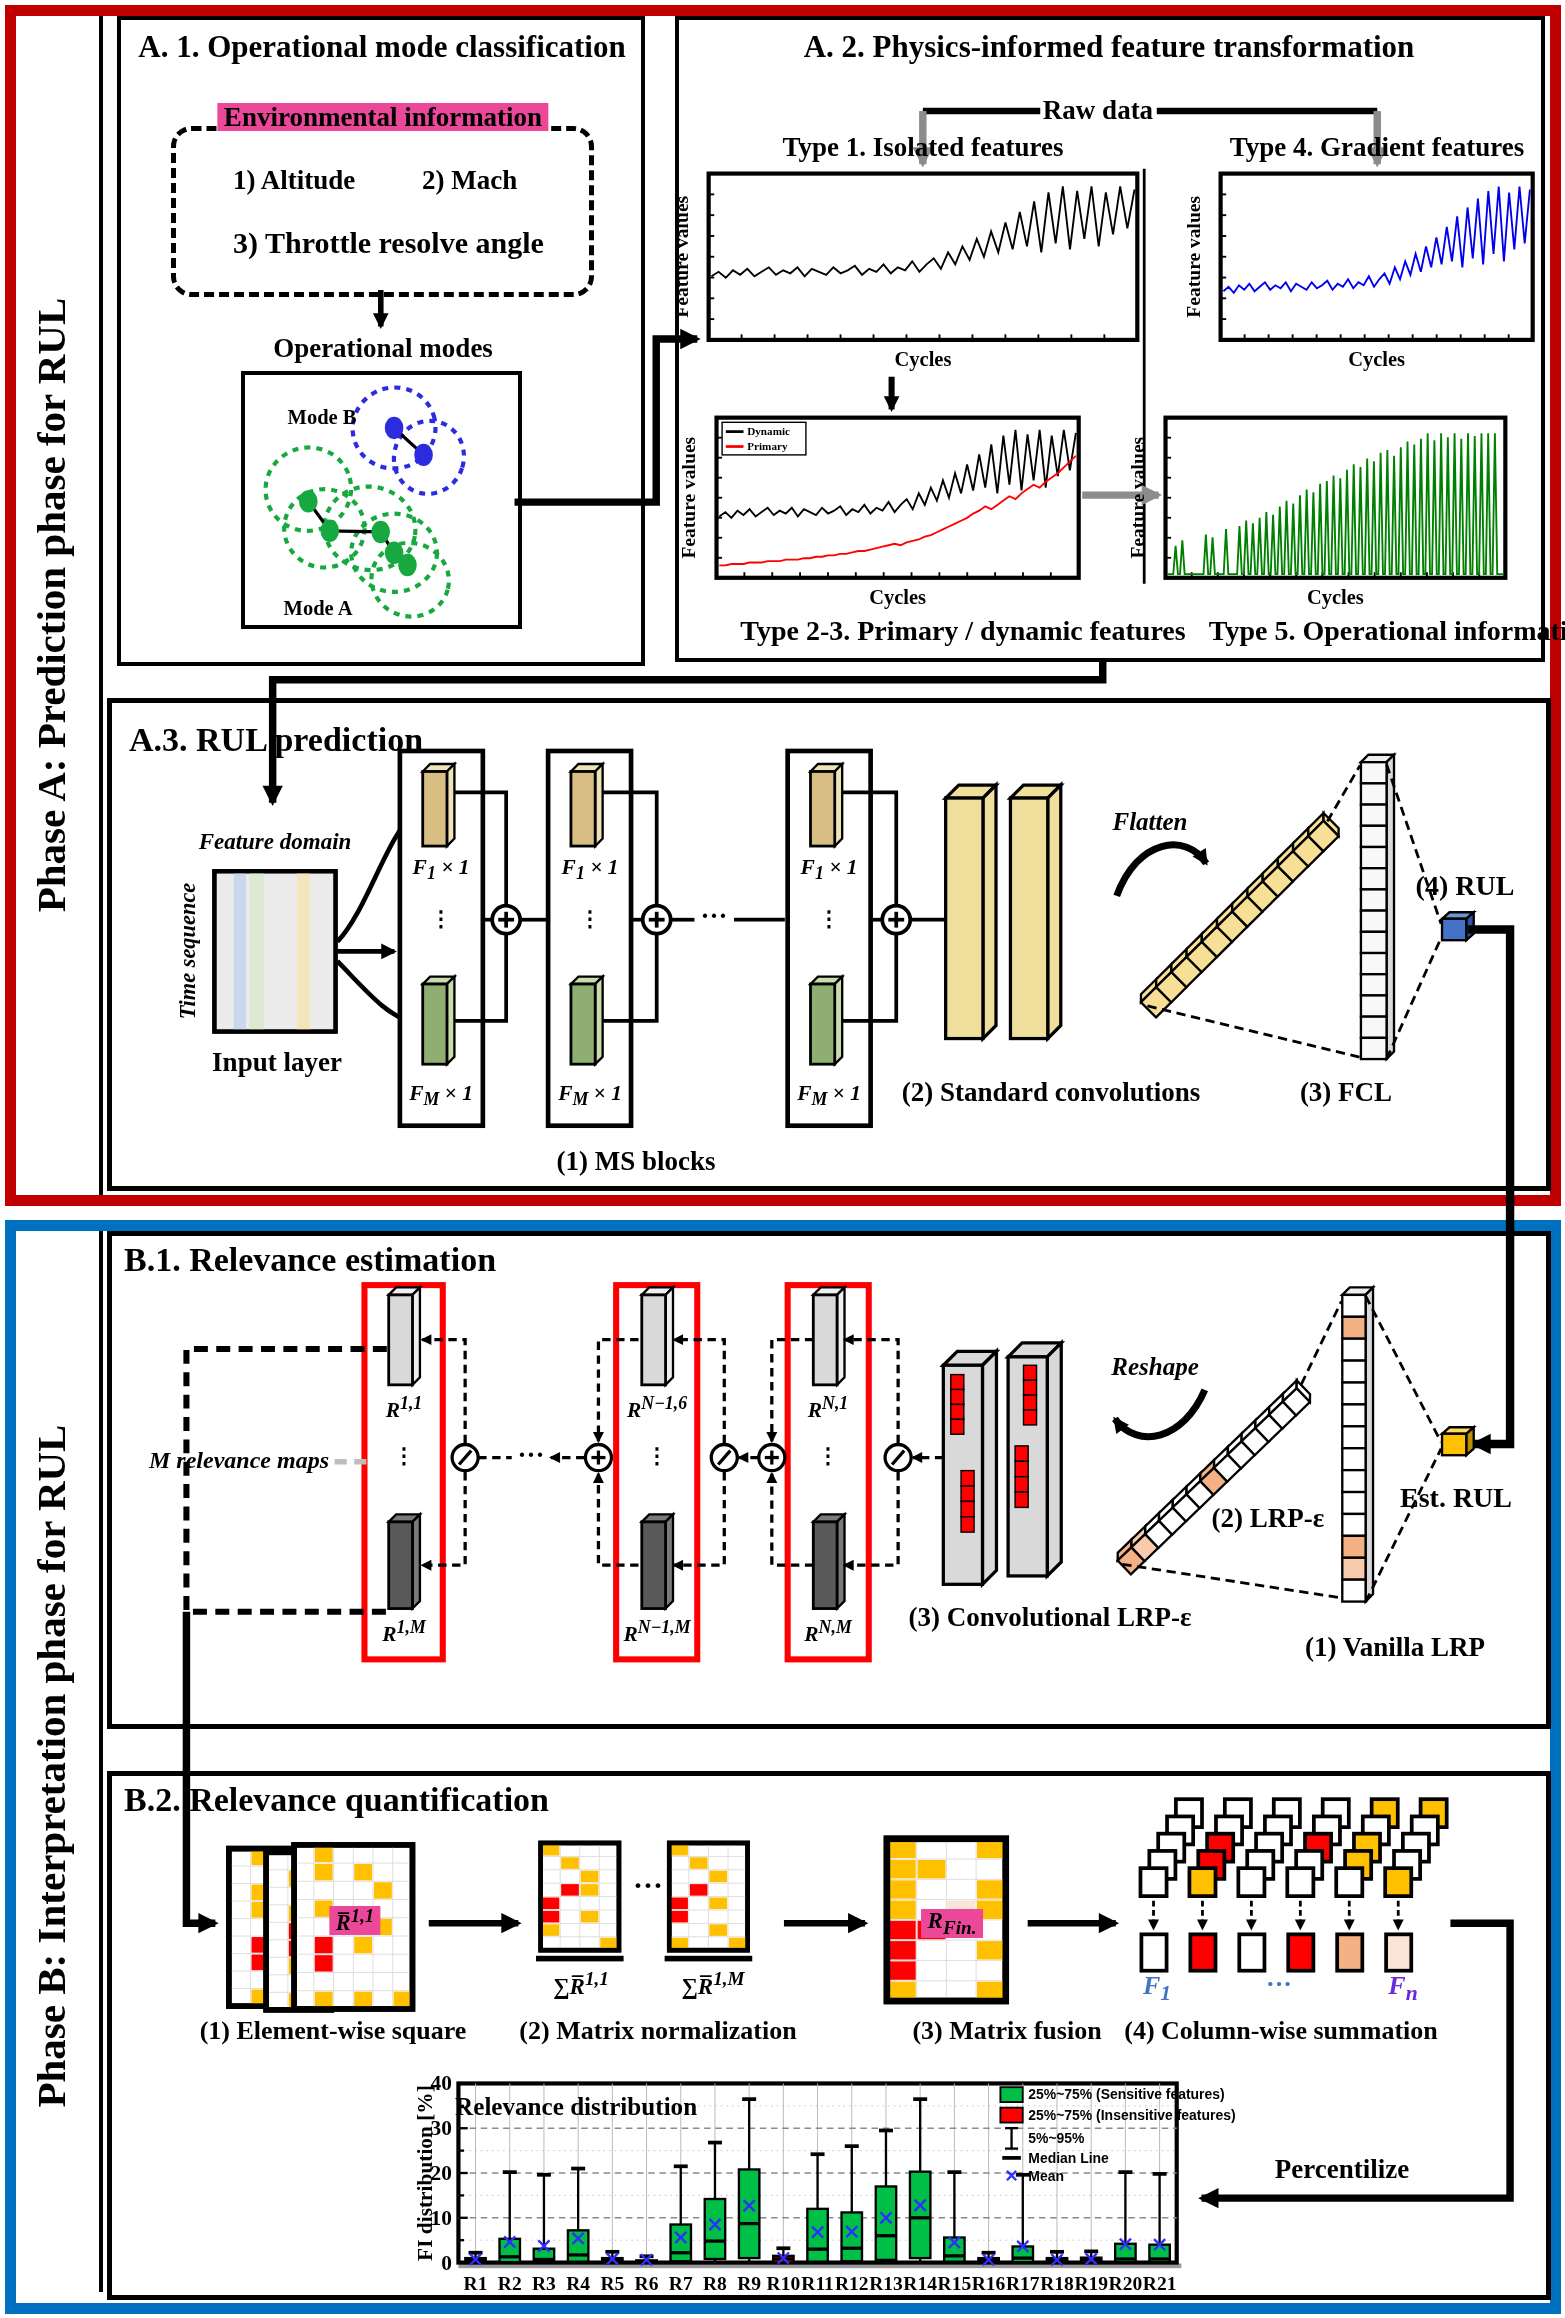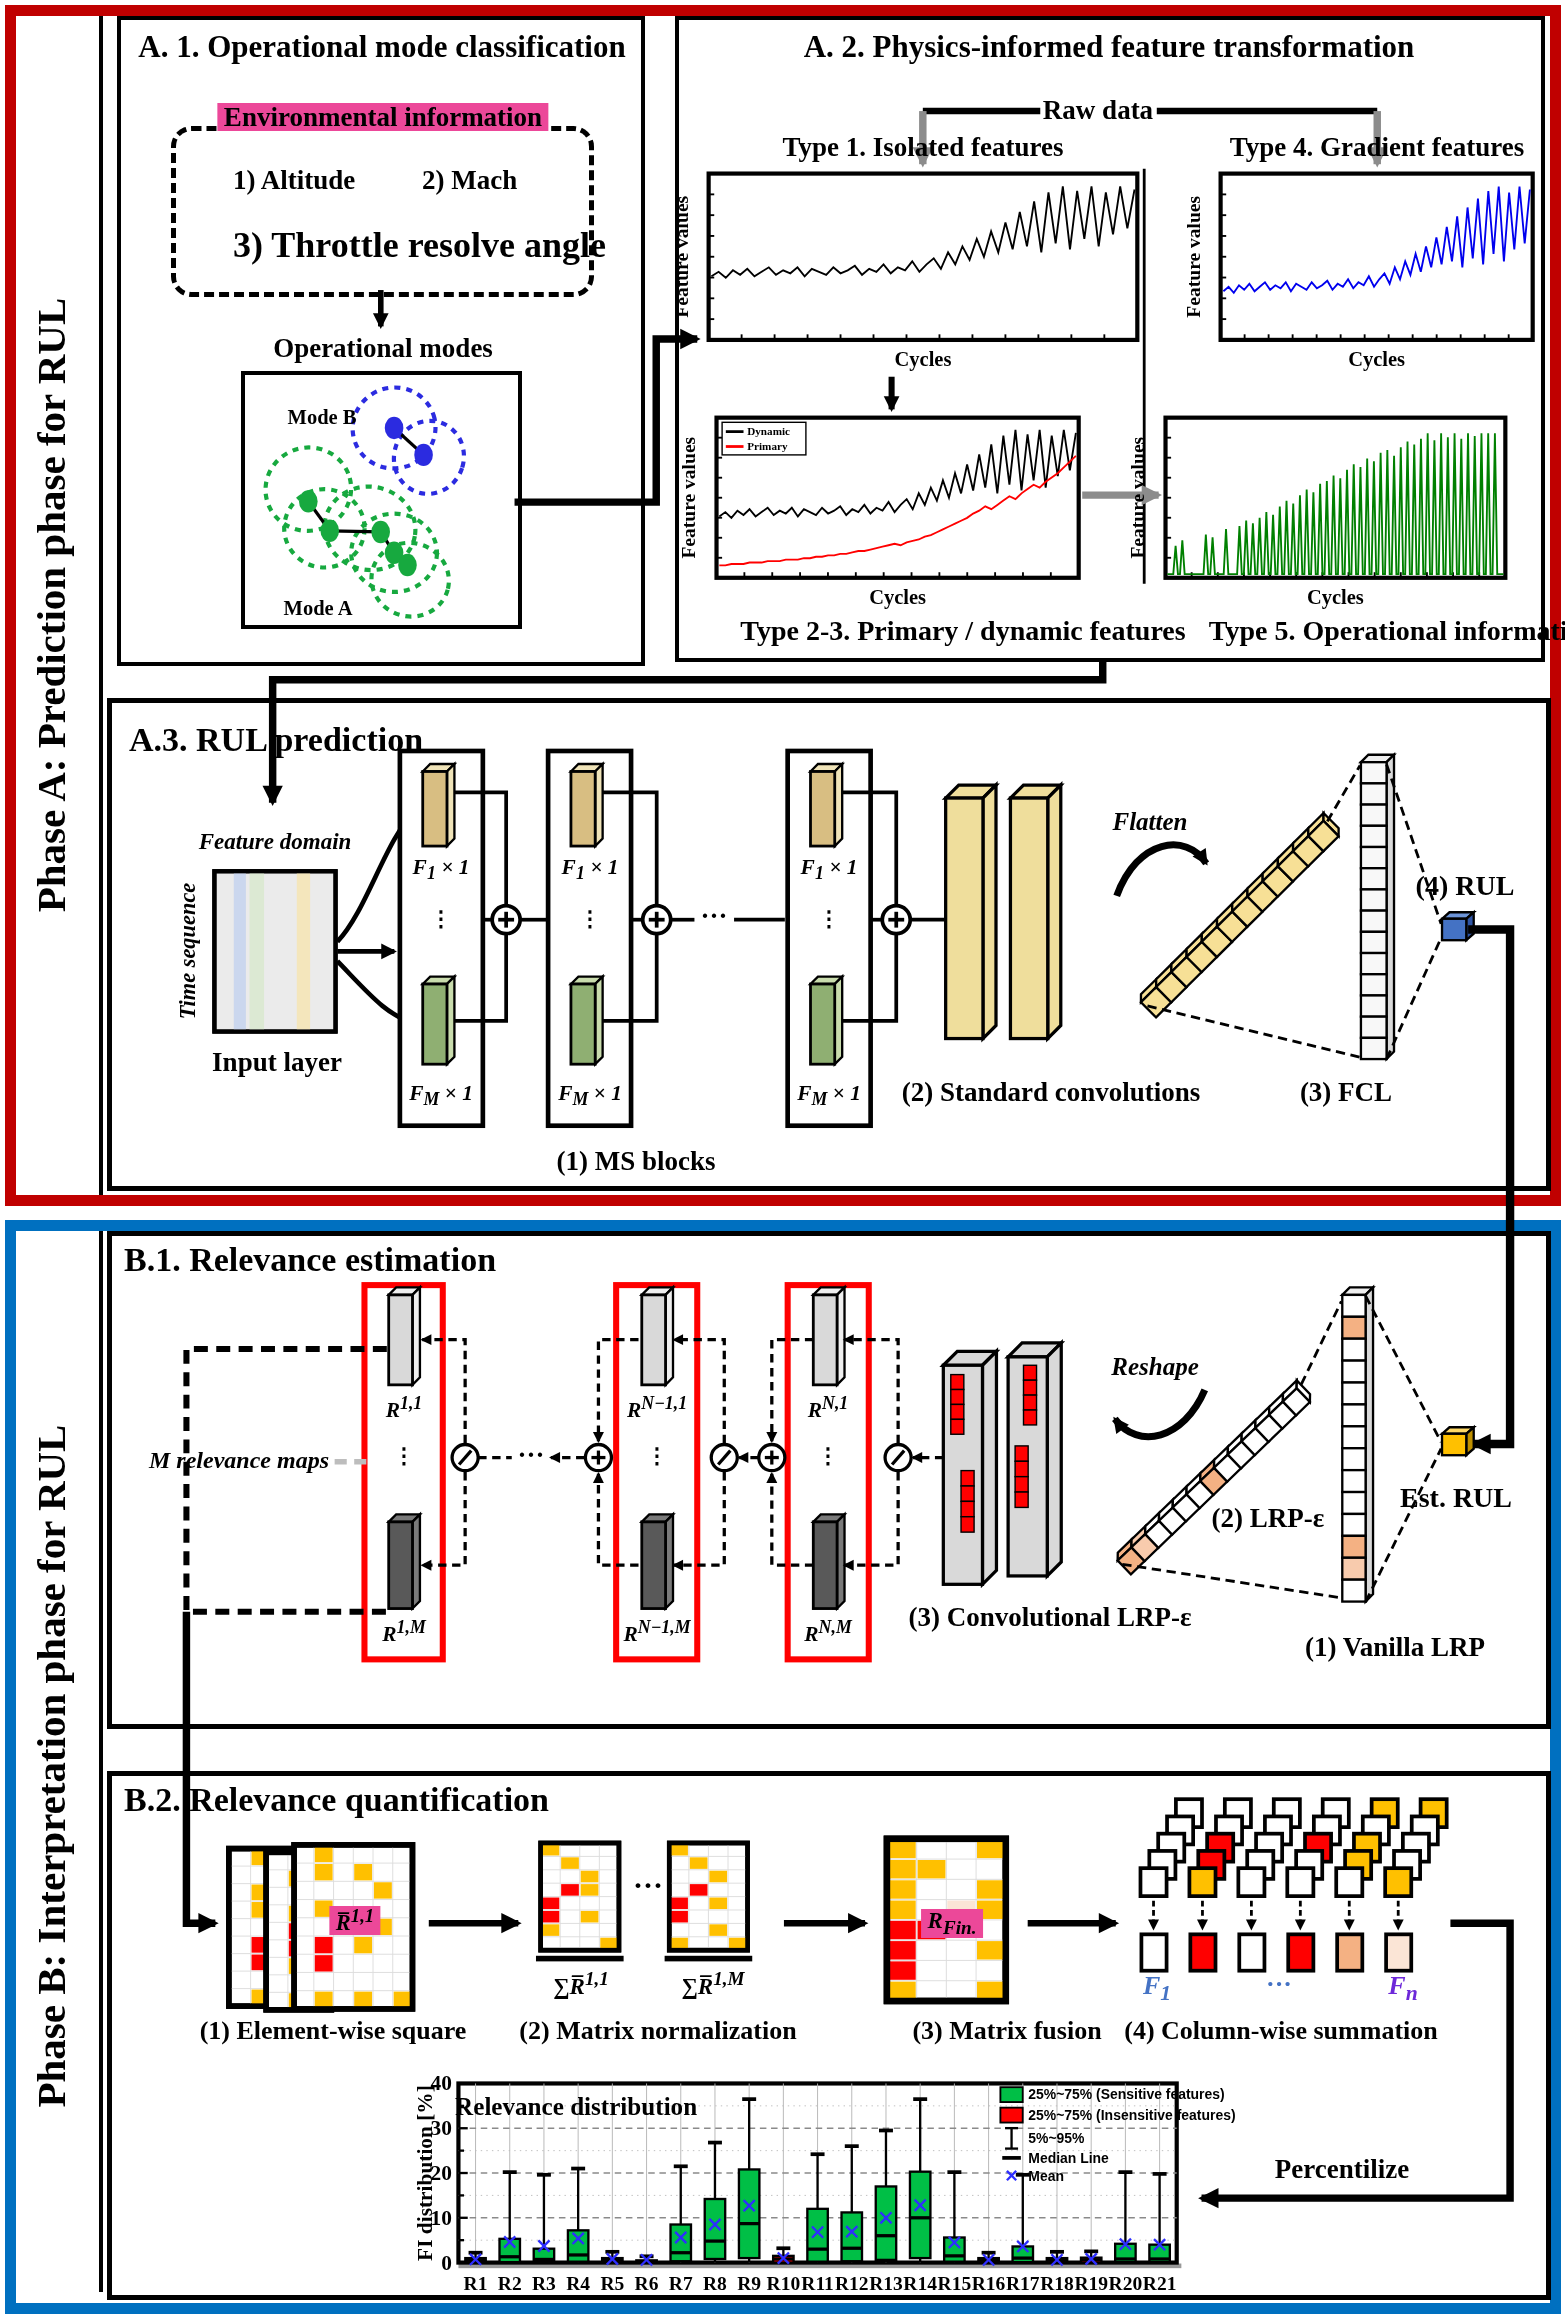--- a/index.html
+++ b/index.html
@@ -831,21 +831,21 @@
       <text x="1302" y="254" font-size="30" font-family="&quot;Liberation Sans&quot;,sans-serif" font-weight="bold" fill="#000" text-anchor="start">Mean</text>
     </svg>
 
   <div class="t vert" style="left:52px;top:605px;font-size:41px;">Phase A: Prediction phase for RUL</div>
   <div class="t vert" style="left:52px;top:1766px;font-size:41px;">Phase B: Interpretation phase for RUL</div>
 
   <div class="t c" style="left:382px;top:31px;font-size:31px;">A. 1. Operational mode classification</div>
   <div class="t c wbg" style="left:383px;top:103px;font-size:27px;">Environmental information</div>
   <div class="t" style="left:233px;top:166px;font-size:27px;">1) Altitude</div>
   <div class="t" style="left:422px;top:166px;font-size:27px;">2) Mach</div>
-  <div class="t" style="left:233px;top:227px;font-size:36px;">3) Throttle resolve angle</div>
+  <div class="t" style="left:233px;top:227px;font-size:30px;">3) Throttle resolve angle</div>
   <div class="t c" style="left:383px;top:334px;font-size:27px;">Operational modes</div>
   <div class="t c" style="left:322px;top:407px;font-size:20.5px;">Mode B</div>
   <div class="t c" style="left:318px;top:598px;font-size:20.5px;">Mode A</div>
 
   <div class="t c" style="left:1109px;top:31px;font-size:31px;">A. 2. Physics-informed feature transformation</div>
   <div class="t c" style="left:1098px;top:96px;font-size:27px;">Raw data</div>
   <div class="t c" style="left:923px;top:133px;font-size:27px;">Type 1. Isolated features</div>
   <div class="t c" style="left:1377px;top:133px;font-size:27px;">Type 4. Gradient features</div>
   <div class="t c" style="left:963px;top:616px;font-size:28px;">Type 2-3. Primary / dynamic features</div>
   <div class="t c" style="left:1403px;top:616px;font-size:28px;">Type 5. Operational information</div>
@@ -868,21 +868,21 @@
   <div class="t c" style="left:636px;top:1147px;font-size:27px;">(1) MS blocks</div>
   <div class="t c" style="left:1051px;top:1078px;font-size:27px;">(2) Standard convolutions</div>
   <div class="t c it" style="left:1150px;top:809px;font-size:25px;">Flatten</div>
   <div class="t c" style="left:1346px;top:1078px;font-size:27px;">(3) FCL</div>
   <div class="t c" style="left:1465px;top:871px;font-size:28px;">(4) RUL</div>
 
   <div class="t" style="left:124px;top:1242px;font-size:34px;">B.1. Relevance estimation</div>
   <div class="t c it" style="left:239px;top:1448px;font-size:24px;">M relevance maps</div>
   <div class="t c it" style="left:404px;top:1394px;font-size:21.4px;">R<sup>1,1</sup></div>
   <div class="t c it" style="left:404px;top:1618px;font-size:21.4px;">R<sup>1,M</sup></div>
-  <div class="t c it" style="left:657px;top:1394px;font-size:21.4px;">R<sup>N−1,1</sup></div>
+  <div class="t c it" style="left:657px;top:1394px;font-size:21.4px;">R<sup>N−1,6</sup></div>
   <div class="t c it" style="left:657px;top:1618px;font-size:21.4px;">R<sup>N−1,M</sup></div>
   <div class="t c it" style="left:828px;top:1394px;font-size:21.4px;">R<sup>N,1</sup></div>
   <div class="t c it" style="left:828px;top:1618px;font-size:21.4px;">R<sup>N,M</sup></div>
   <div class="t c" style="left:404px;top:1445px;font-size:21.4px;">⋮</div>
   <div class="t c" style="left:657px;top:1445px;font-size:21.4px;">⋮</div>
   <div class="t c" style="left:828px;top:1445px;font-size:21.4px;">⋮</div>
   <div class="t c" style="left:531px;top:1441px;font-size:27px;">···</div>
   <div class="t c" style="left:1050px;top:1603px;font-size:27px;">(3) Convolutional LRP-ε</div>
   <div class="t c it" style="left:1155px;top:1354px;font-size:25px;">Reshape</div>
   <div class="t c" style="left:1268px;top:1504px;font-size:27px;">(2) LRP-ε</div>

